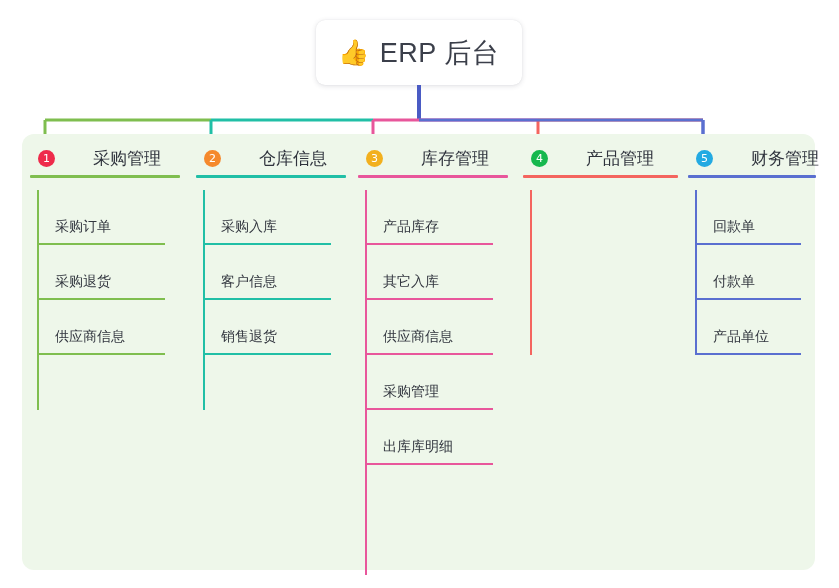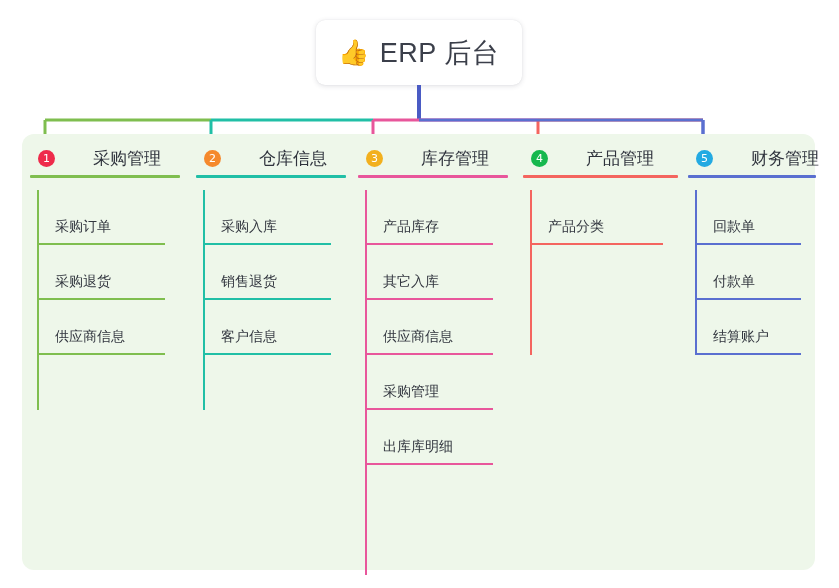--- a/index.html
+++ b/index.html
@@ -189,27 +189,27 @@
         <span class="branch-title">仓库信息</span>
       </div>
       <div class="head-rule" style="background: rgb(33, 191, 166); width: 150px;"></div>
       <div class="items">
         <div class="spine" style="background: rgb(33, 191, 166); height: 220px;"></div>
         <div class="item">
           <span class="item-label">采购入库</span>
           <div class="item-rule" style="background: rgb(33, 191, 166); width: 128px;"></div>
         </div>
         <div class="item">
+          <span class="item-label">客户信息</span>
+          <div class="item-rule" style="background: rgb(33, 191, 166); width: 128px;"></div>
+        </div>
+        <div class="item">
           <span class="item-label">销售退货</span>
           <div class="item-rule" style="background: rgb(33, 191, 166); width: 128px;"></div>
         </div>
-        <div class="item">
-          <span class="item-label">客户信息</span>
-          <div class="item-rule" style="background: rgb(33, 191, 166); width: 128px;"></div>
-        </div>
       </div>
     </div>
     <div class="branch" style="left: 358px; width: 150px;">
       <div class="branch-head">
         <span class="badge" style="background: rgb(242, 176, 30);">3</span>
         <span class="branch-title">库存管理</span>
       </div>
       <div class="head-rule" style="background: rgb(232, 86, 155); width: 150px;"></div>
       <div class="items">
         <div class="spine" style="background: rgb(232, 86, 155); height: 385px;"></div>
@@ -236,41 +236,37 @@
       </div>
     </div>
     <div class="branch" style="left: 523px; width: 155px;">
       <div class="branch-head">
         <span class="badge" style="background: rgb(22, 184, 78);">4</span>
         <span class="branch-title">产品管理</span>
       </div>
       <div class="head-rule" style="background: rgb(244, 101, 95); width: 155px;"></div>
       <div class="items">
         <div class="spine" style="background: rgb(244, 101, 95); height: 165px;"></div>
-        <div class="item">
-          <span class="item-label">产品分类</span>
-          <div class="item-rule" style="background: rgb(244, 101, 95); width: 133px;"></div>
-        </div>
       </div>
     </div>
     <div class="branch" style="left: 688px; width: 128px;">
       <div class="branch-head">
         <span class="badge" style="background: rgb(35, 170, 226);">5</span>
         <span class="branch-title">财务管理</span>
       </div>
       <div class="head-rule" style="background: rgb(90, 111, 208); width: 128px;"></div>
       <div class="items">
         <div class="spine" style="background: rgb(90, 111, 208); height: 165px;"></div>
         <div class="item">
           <span class="item-label">回款单</span>
           <div class="item-rule" style="background: rgb(90, 111, 208); width: 106px;"></div>
         </div>
         <div class="item">
           <span class="item-label">付款单</span>
           <div class="item-rule" style="background: rgb(90, 111, 208); width: 106px;"></div>
         </div>
         <div class="item">
-          <span class="item-label">结算账户</span>
+          <span class="item-label">产品单位</span>
           <div class="item-rule" style="background: rgb(90, 111, 208); width: 106px;"></div>
         </div>
       </div>
     </div>
   </div>
 
 </body></html>

